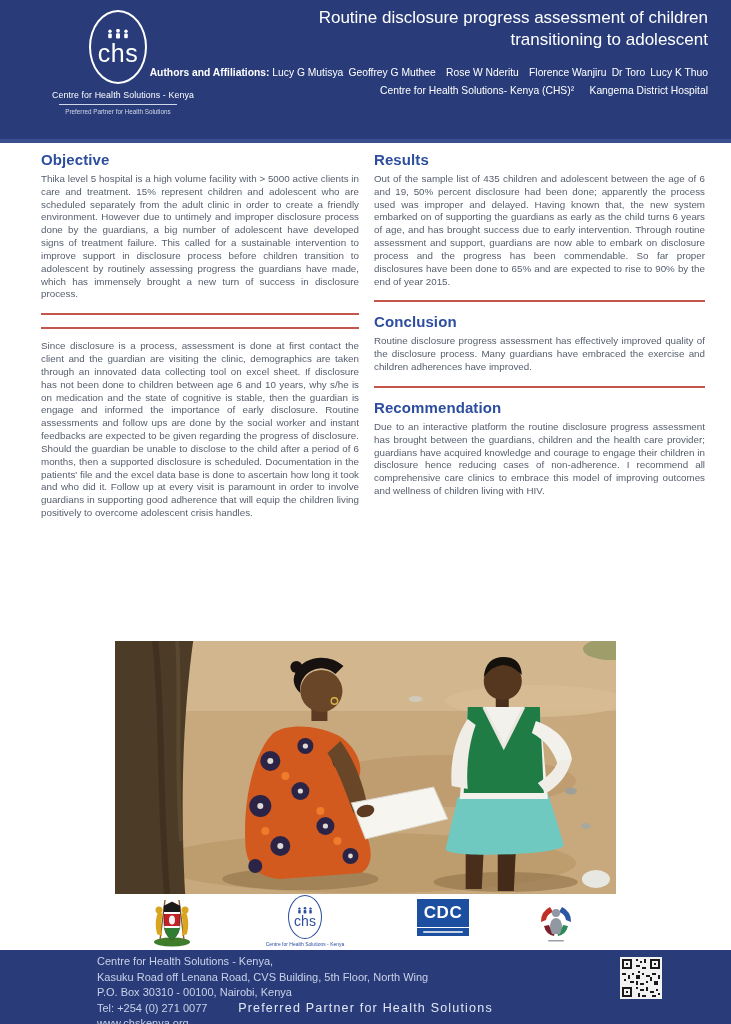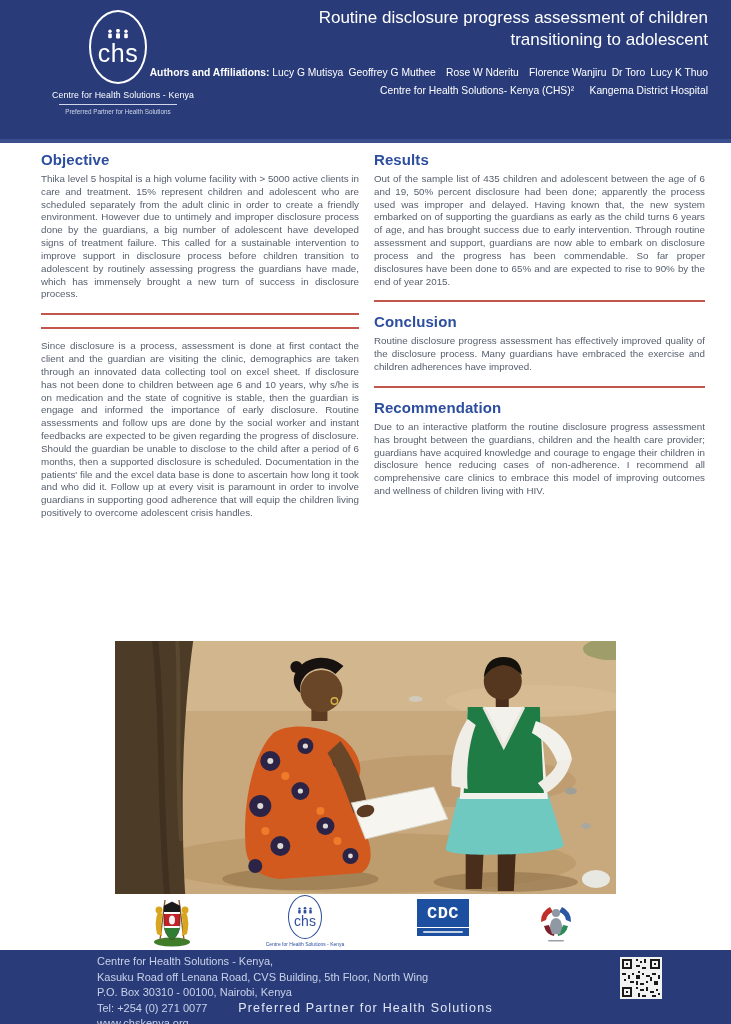--- a/index.html
+++ b/index.html
@@ -63,21 +63,21 @@
   .logos { position:absolute; left:0; top:894px; width:731px; height:56px; }
   .logo-item { position:absolute; }
   .coat { left:150px; top:3px; }
   .chs-small { left:255px; top:1px; width:100px; text-align:center; color:#2d4e9e; }
   .chs-small .oval2 {
     width:32px; height:42px; margin:0 auto; border:1.5px solid #2d4e9e; border-radius:50%;
     display:flex; flex-direction:column; align-items:center; justify-content:center;
   }
   .chs-small .abbr2 { font-size:14px; line-height:1; }
   .chs-small .cap { font-size:5px; margin-top:2px; white-space:nowrap; }
-  .cdc { left:417px; top:5px; width:52px;font-family:Liberation Mono, monospace; }
+  .cdc { left:417px; top:5px; width:52px; }
   .cdc-box {
     height:28px; background:#1c4f9f; color:#fff; font-weight:bold; font-size:17px;
     display:flex; align-items:center; justify-content:center; letter-spacing:.5px;
   }
   .cdc-strip { height:8px; background:#1c4f9f; border-top:1.5px solid #fff; position:relative; }
   .cdc-strip::after {
     content:""; position:absolute; left:6px; right:6px; top:3px; height:1.5px;
     background:rgba(255,255,255,.75); border-radius:1px;
   }
   .emblem { left:534px; top:4px; }

